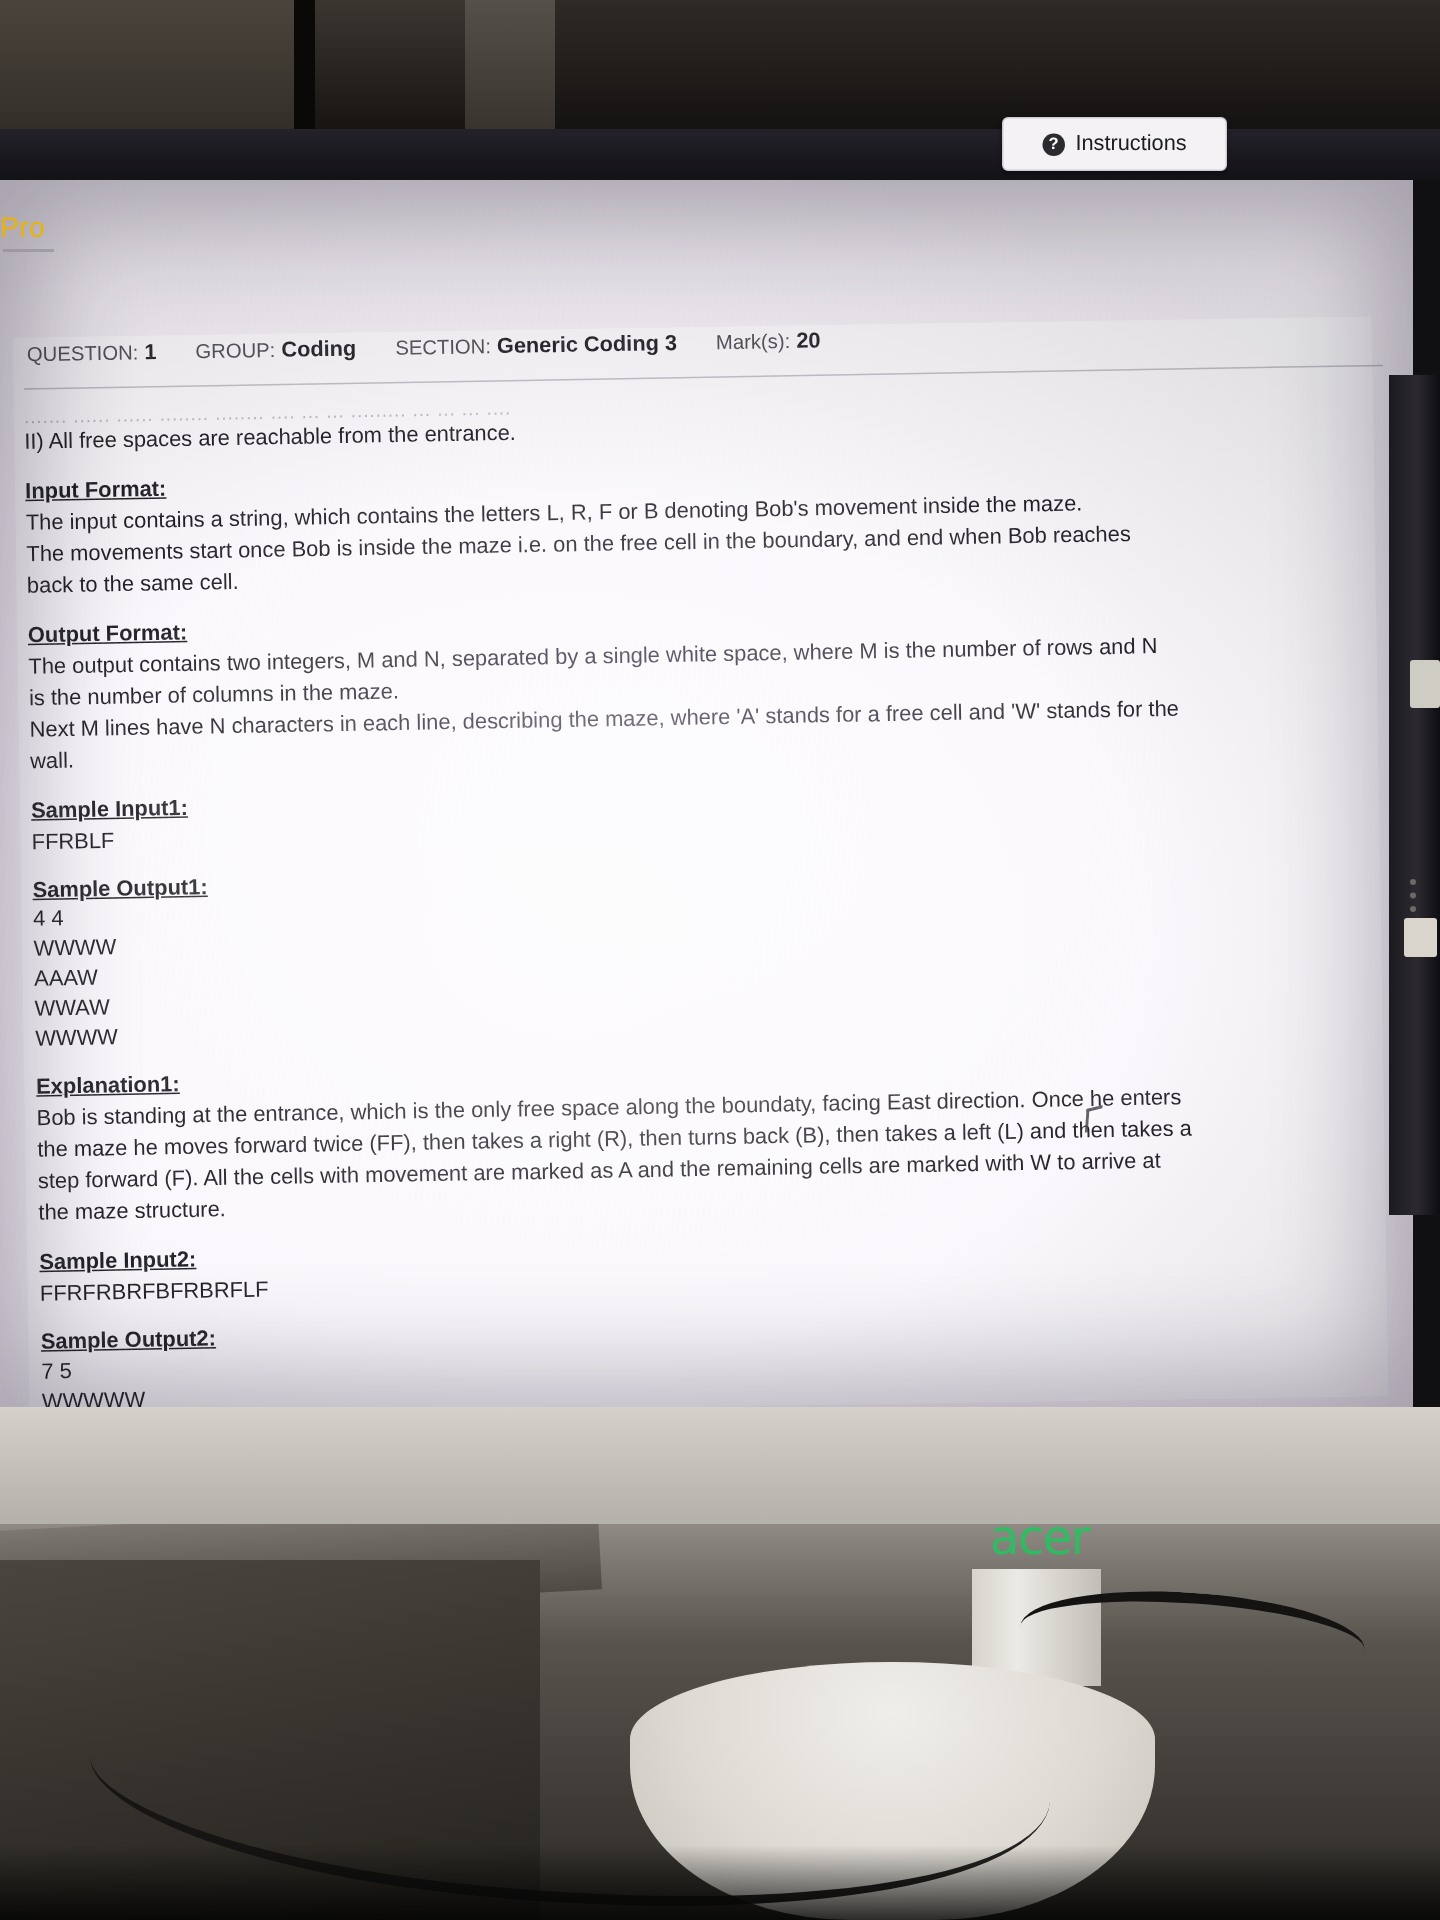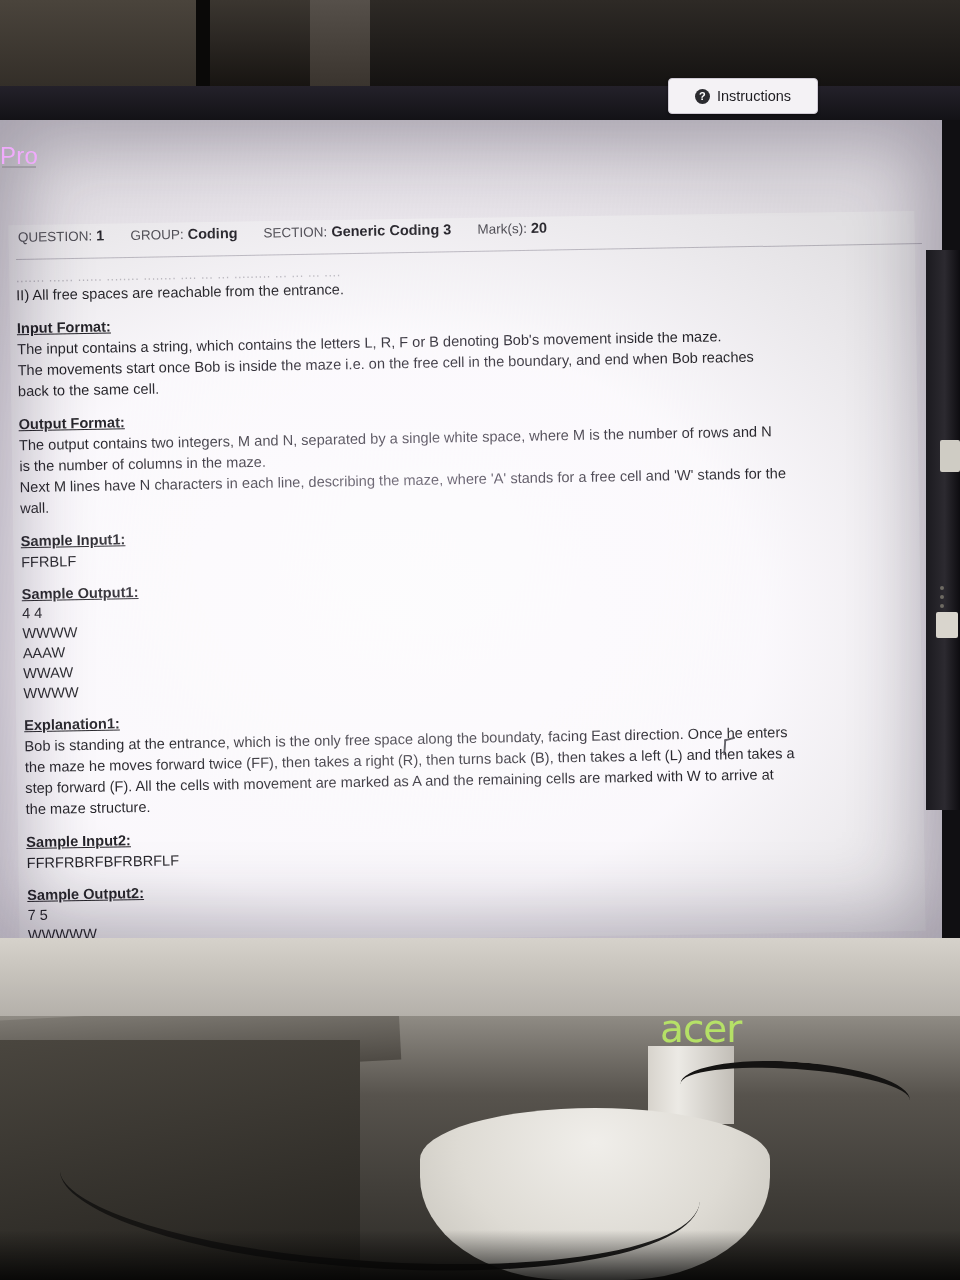--- a/index.html
+++ b/index.html
@@ -112,21 +112,21 @@
   .i-badge {
     width: 15px; height: 15px; border-radius: 50%;
     background: #2b2b2f; color:#fff; font-size: 11px; font-weight: bold;
     display:flex; align-items:center; justify-content:center;
     line-height: 1;
   }
 
   
   .pro-label {
     position: absolute; left: 0px; top: 142px;
-    color: #f0abfc; font-size: 24px; letter-spacing: .2px;
+    color: #eab308; font-size: 19px; letter-spacing: .2px;
   }
   .pro-underline {
     position:absolute; left:2px; top:166px; width:34px; height:2px;
     background:#8d8a92; opacity:.6;
   }
 
   
   .page {
     position: absolute; left: 14px; top: 98px;
     width: 906px; height: 720px;
@@ -187,21 +187,21 @@
     opacity:.85;
   }
 
   
   .lower-bezel {
     position: absolute; left: -6px; top: 938px; width: 972px; height: 78px;
     background: linear-gradient(180deg, #d6d2cb 0%, #c8c4bd 40%, #b4b0aa 100%);
   }
   .brand {
     position: absolute; left: 660px; top: 1006px;
-    color: #bef264; font-size: 39px; letter-spacing: -1px;
+    color: #22c55e; font-size: 32px; letter-spacing: -1px;
     font-family: "DejaVu Sans", sans-serif;
     opacity: .85;
   }
   .neck {
     position: absolute; left: 648px; top: 1046px; width: 86px; height: 78px;
     background: linear-gradient(90deg,#d7d3cc 0%, #eceae5 35%, #c2beb7 100%);
   }
   .base {
     position: absolute; left: 420px; top: 1108px; width: 350px; height: 172px;
     background: radial-gradient(ellipse at 50% 20%, #f0eeea 0%, #dedbd4 55%, #c3c0b8 100%);

